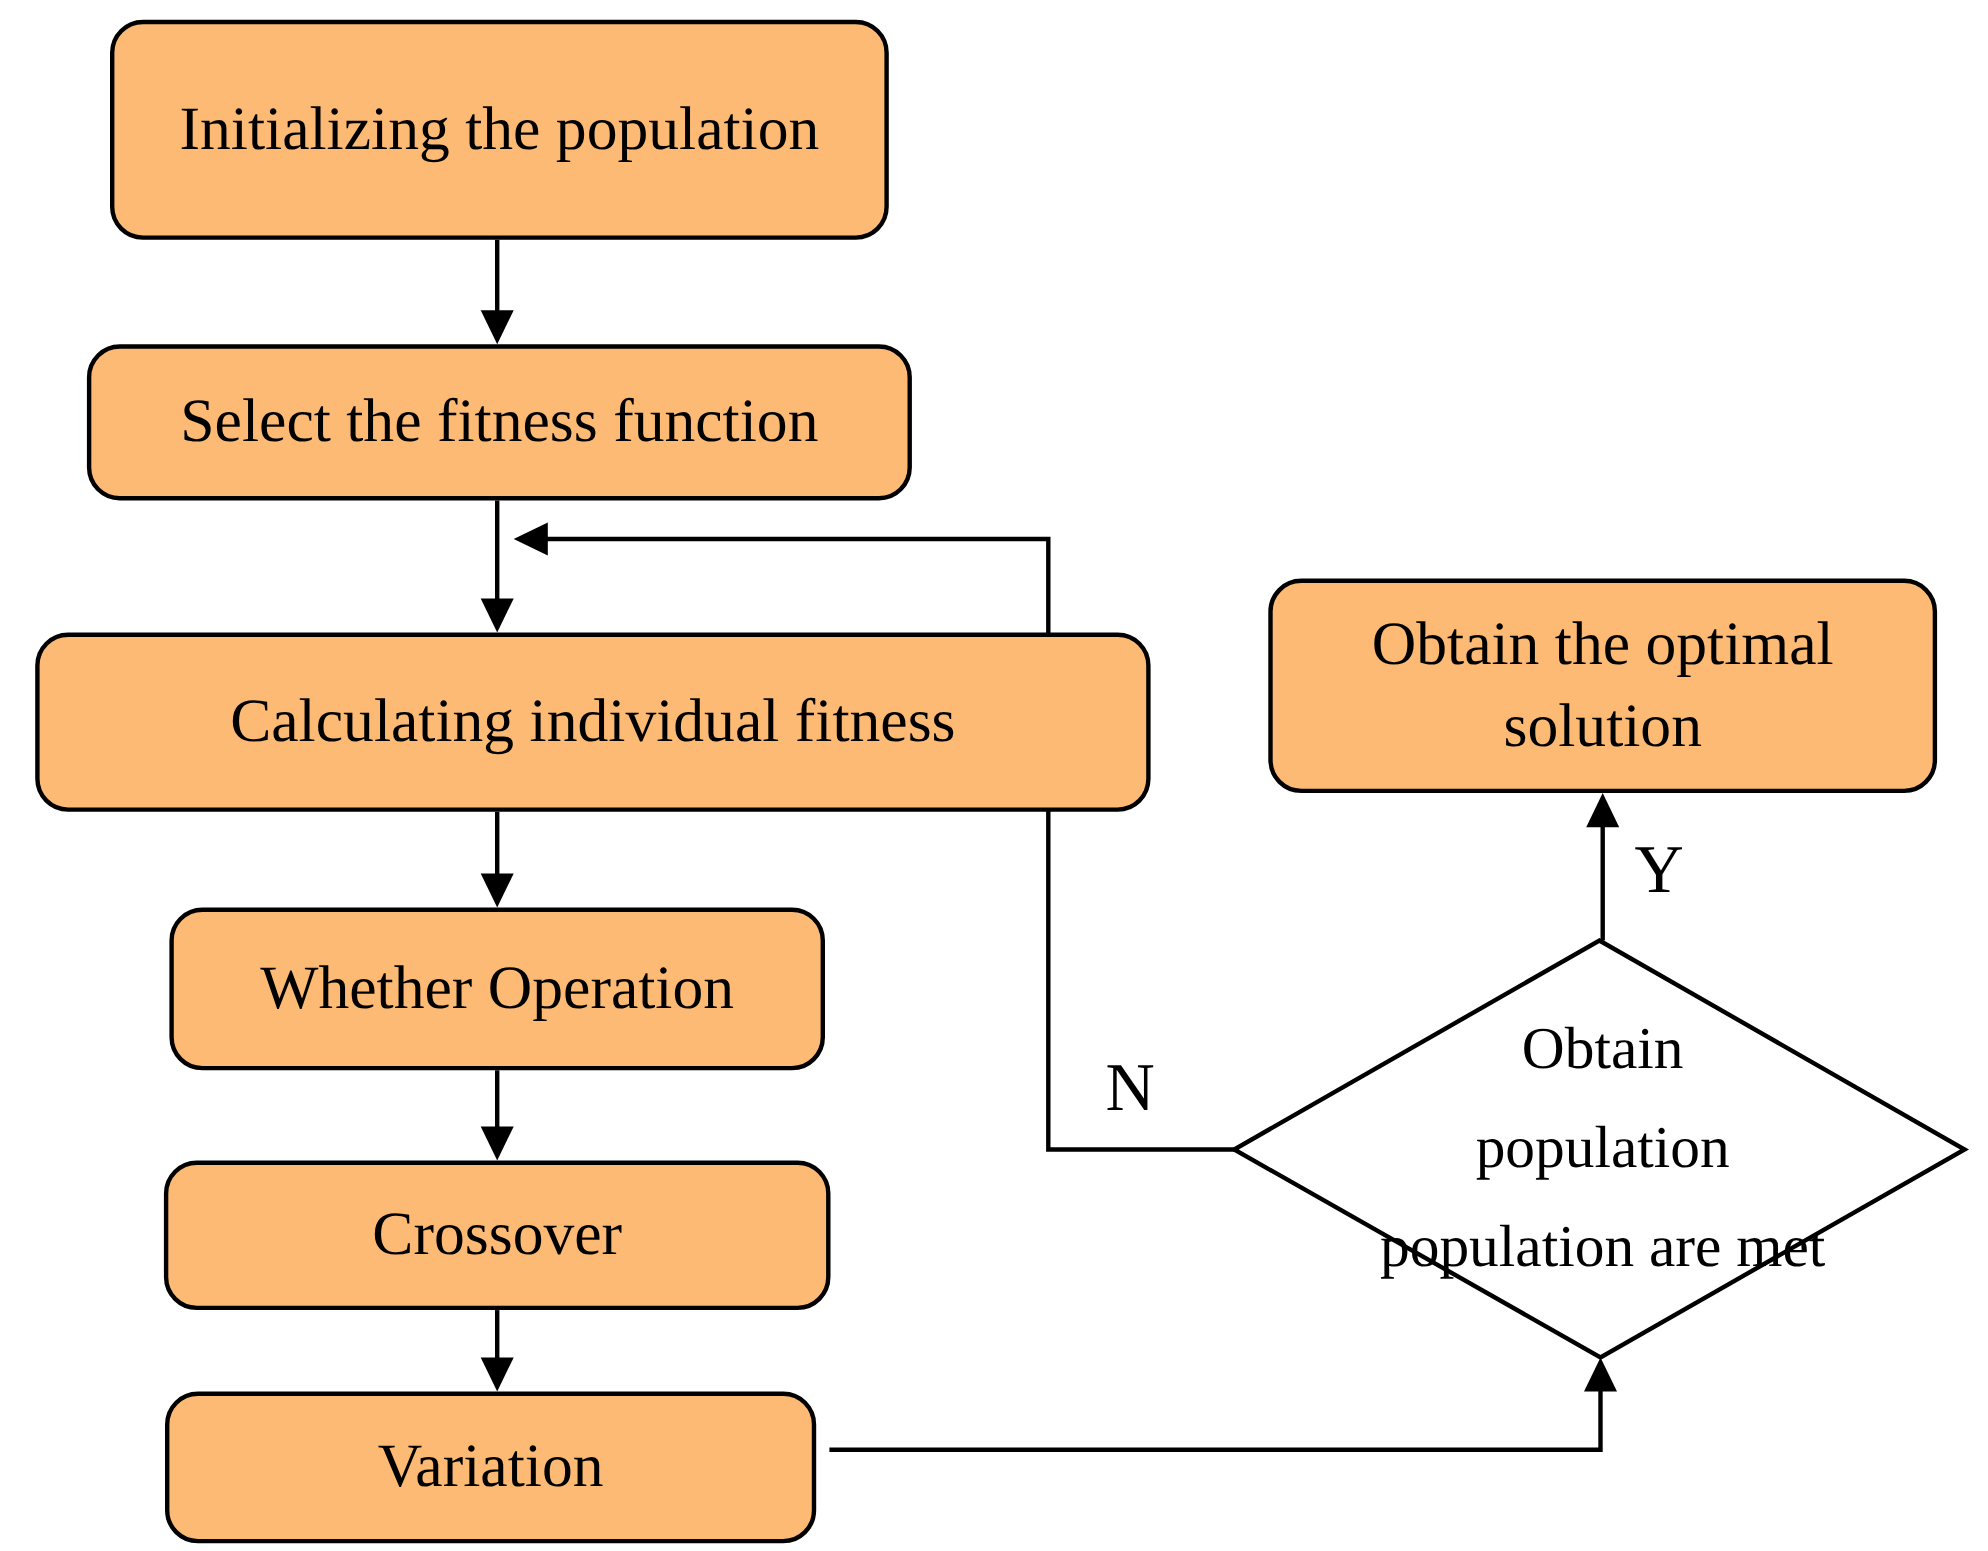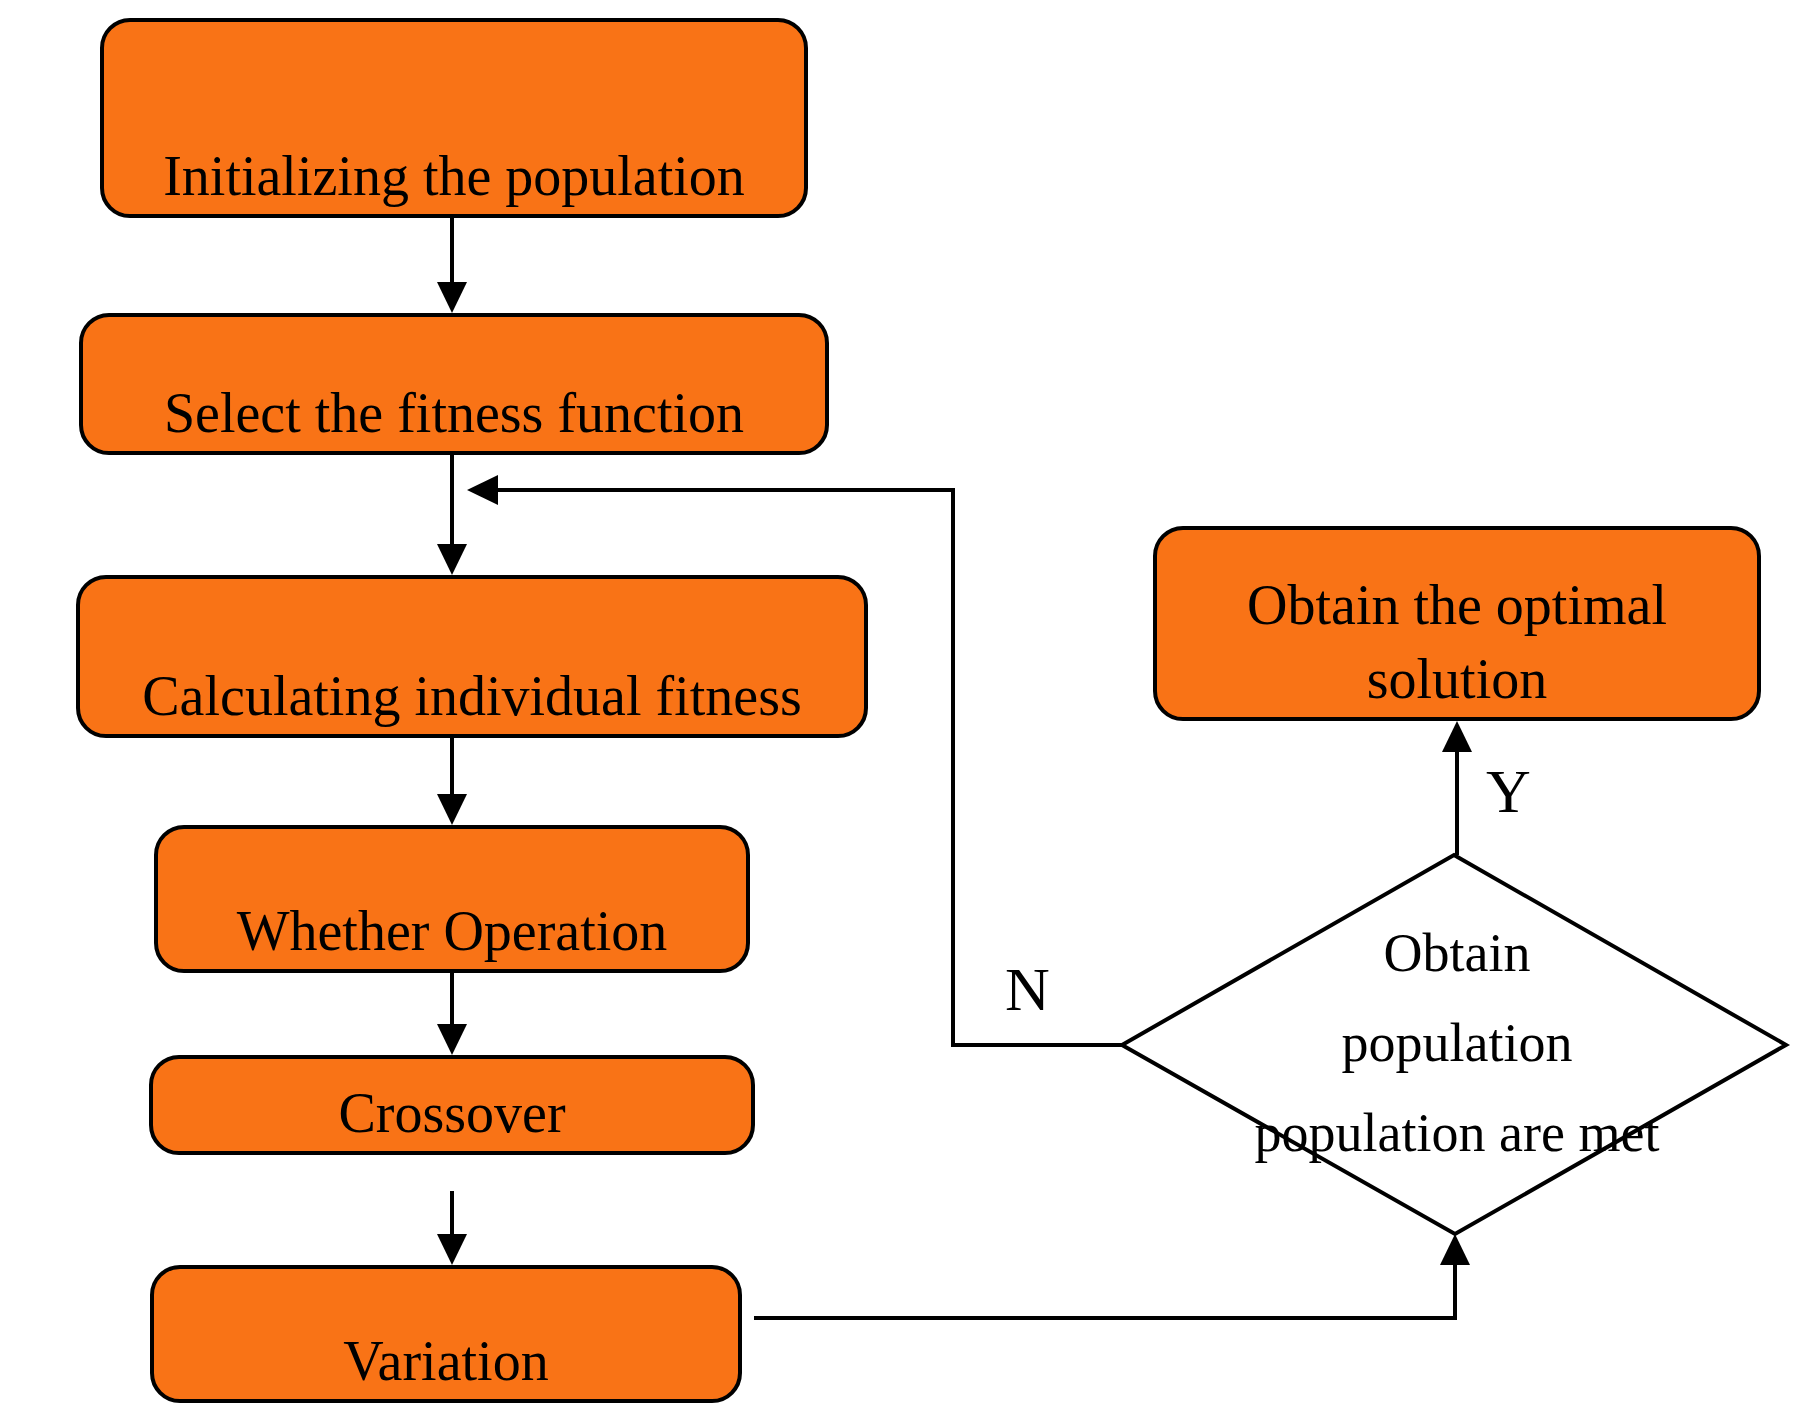--- a/index.html
+++ b/index.html
@@ -21,23 +21,23 @@
     left: 0;
     top: 0;
     width: 1807px;
     height: 1410px;
   }
   .node {
     position: absolute;
     box-sizing: border-box;
     border: 4px solid #000000;
     border-radius: 30px;
-    background: #f97316;
+    background: #fdba74;
     display: flex;
-    align-items: flex-end;
+    align-items: center;
     justify-content: center;
     text-align: center;
     font-size: 56px;
     line-height: 1.32;
   }
   .node .lbl {
     display: block;
   }
   .node-obtain {
     padding: 0 62px;
@@ -119,29 +119,29 @@
   </svg>
 
   <div class="node" style="left:100px; top:18px; width:708px; height:200px;">
     <span class="lbl">Initializing the population</span>
   </div>
 
   <div class="node" style="left:79px; top:313px; width:750px; height:142px;">
     <span class="lbl">Select the fitness function</span>
   </div>
 
-  <div class="node" style="left:32px; top:575px; width:792px; height:163px;margin-left:44px;">
+  <div class="node" style="left:32px; top:575px; width:1014px; height:163px;">
     <span class="lbl">Calculating individual fitness</span>
   </div>
 
   <div class="node" style="left:154px; top:825px; width:596px; height:148px;">
     <span class="lbl">Whether Operation</span>
   </div>
 
-  <div class="node" style="left:149px; top:1055px; width:606px; height:100px;">
+  <div class="node" style="left:149px; top:1055px; width:606px; height:136px;">
     <span class="lbl">Crossover</span>
   </div>
 
   <div class="node" style="left:150px; top:1265px; width:592px; height:138px;">
     <span class="lbl">Variation</span>
   </div>
 
   <div class="node node-obtain" style="left:1153px; top:526px; width:608px; height:195px;">
     <span class="lbl">Obtain the optimal solution</span>
   </div>

